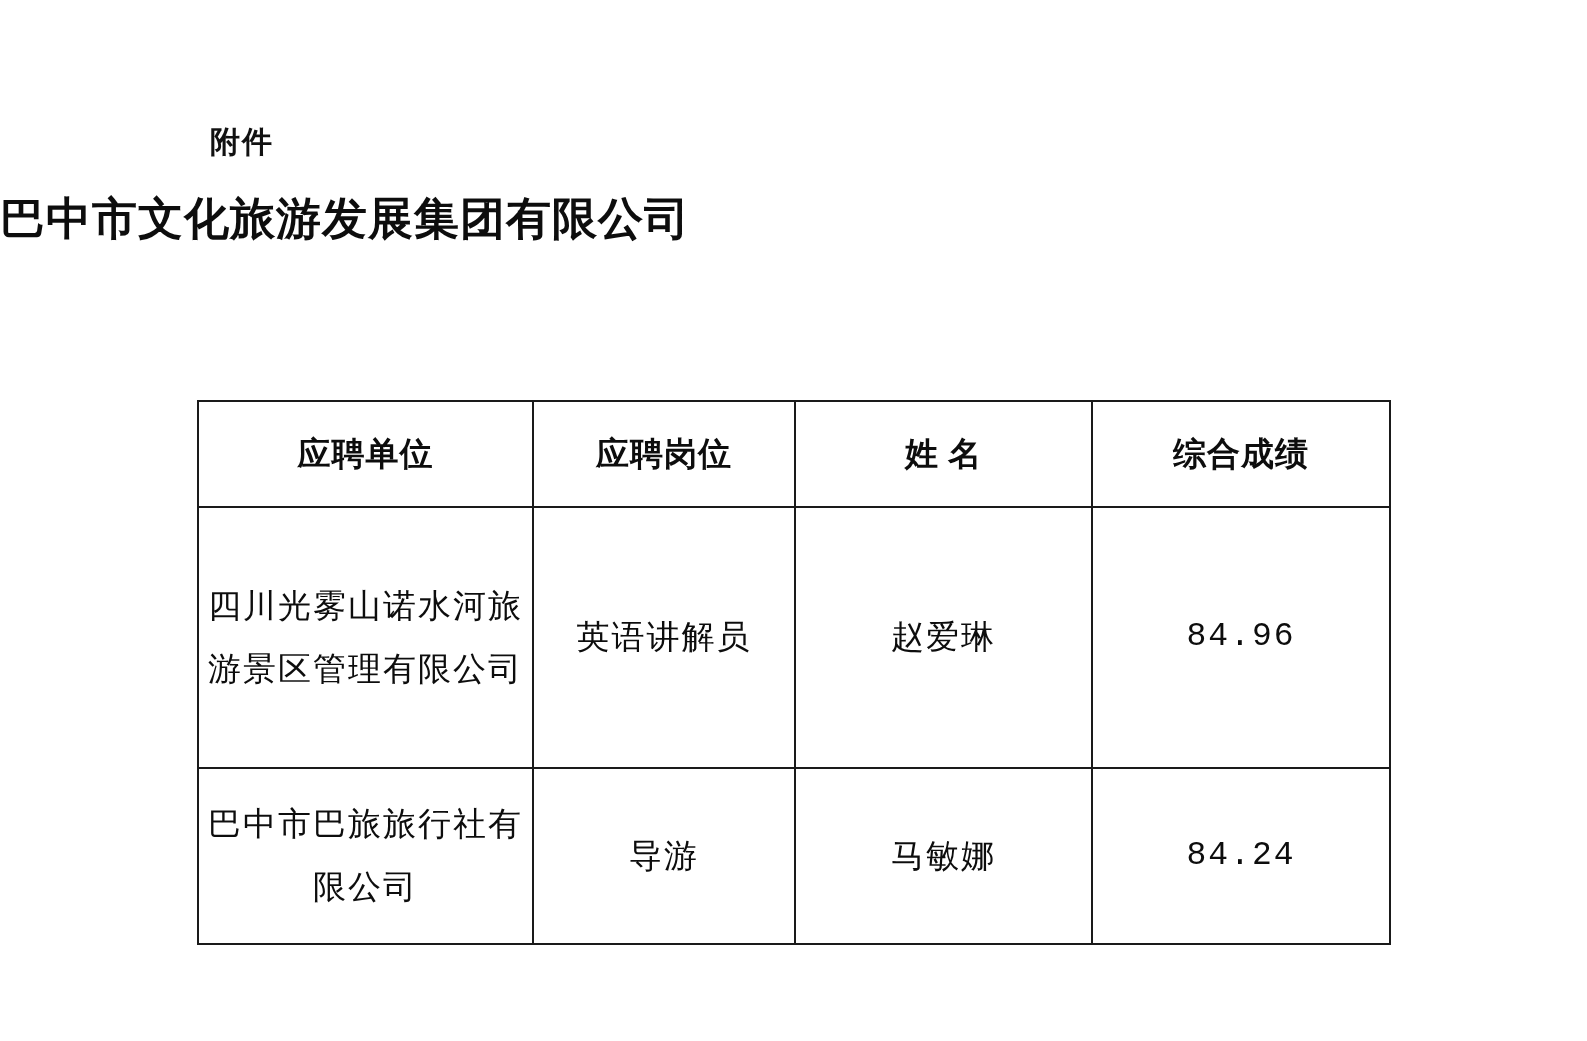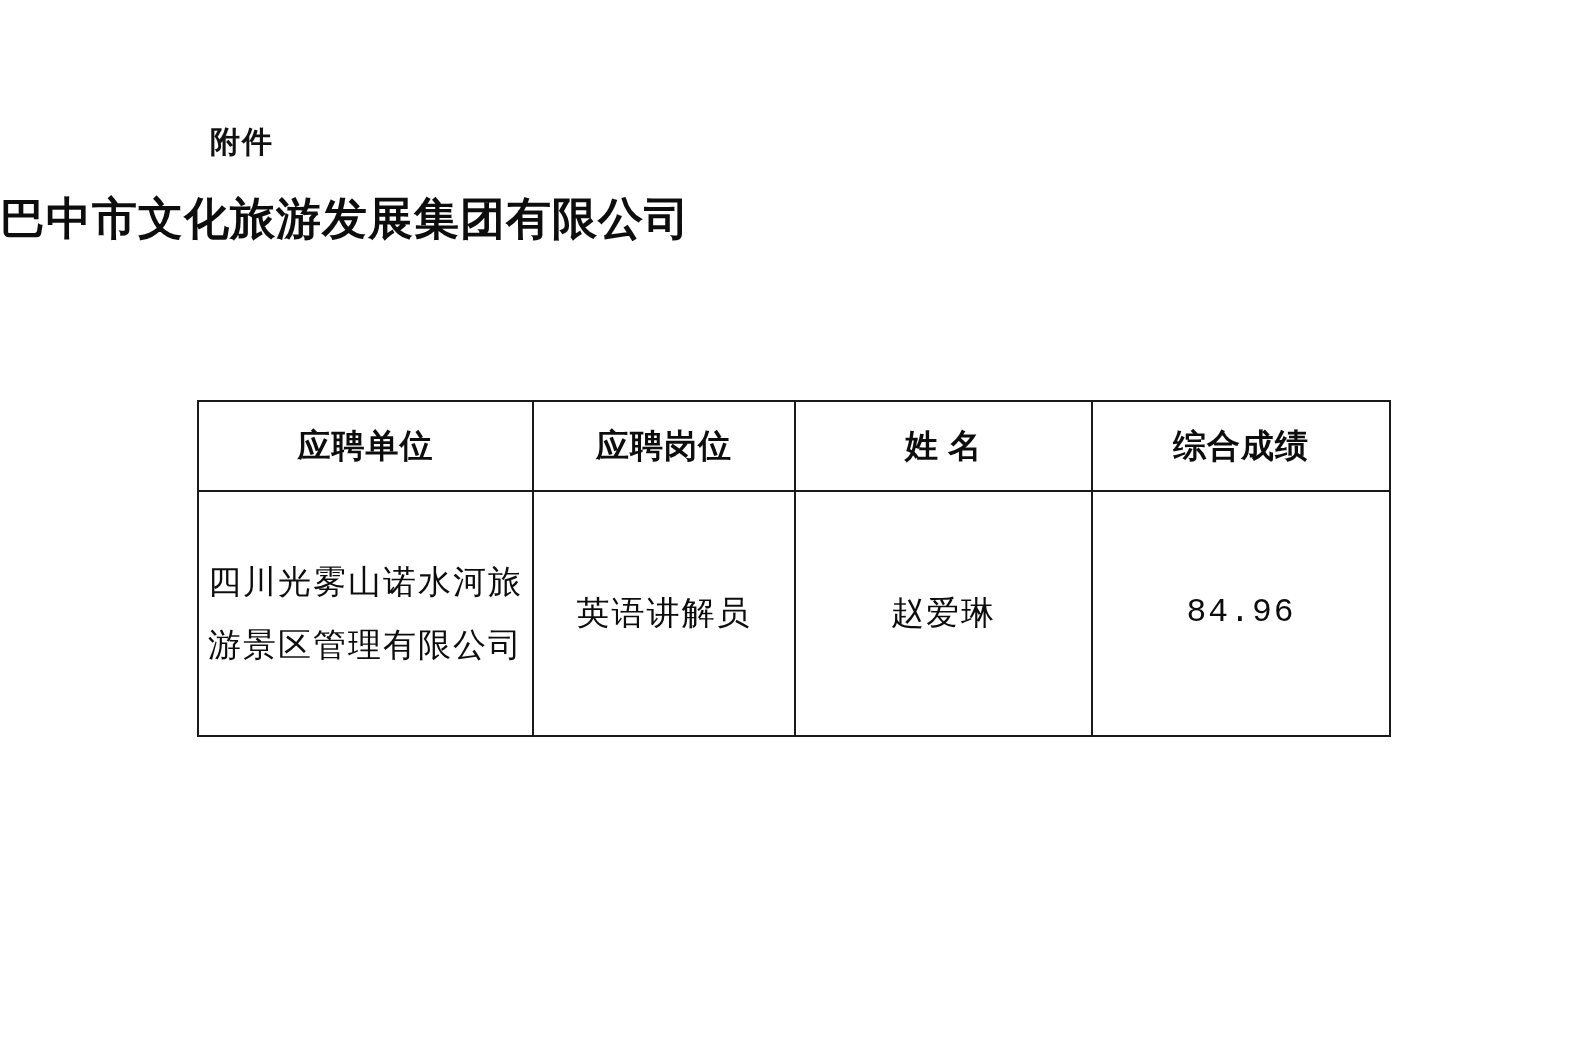--- a/index.html
+++ b/index.html
@@ -58,21 +58,21 @@
     border-collapse: collapse;
     width: 100%;
     table-layout: fixed;
   }
   table.list td, table.list th {
     border: 2px solid #1a1a1a;
     text-align: center;
     vertical-align: middle;
     font-size: 33px;
     color: #0d0d0d;
-    padding: 0;
+    padding: 8px;
   }
   table.list thead th {
     height: 88px;
     font-weight: 700;
     letter-spacing: 1px;
     font-family: "Liberation Serif", serif;
   }
   table.list tbody td {
     font-weight: 400;
     line-height: 1.9;
@@ -122,17 +122,23 @@
           <th>综合成绩</th>
         </tr>
       </thead>
       <tbody>
         <tr class="row-tall">
           <td class="cell-unit">四川光雾山诺水河旅游景区管理有限公司</td>
           <td>英语讲解员</td>
           <td>赵爱琳</td>
           <td class="cell-score">84.96</td>
         </tr>
+        <tr class="row-short">
+          <td class="cell-unit">巴中市巴旅旅行社有限公司</td>
+          <td>导游</td>
+          <td>马敏娜</td>
+          <td class="cell-score">84.24</td>
+        </tr>
       </tbody>
     </table>
   </div>
 
 </div>
 
 </body></html>

